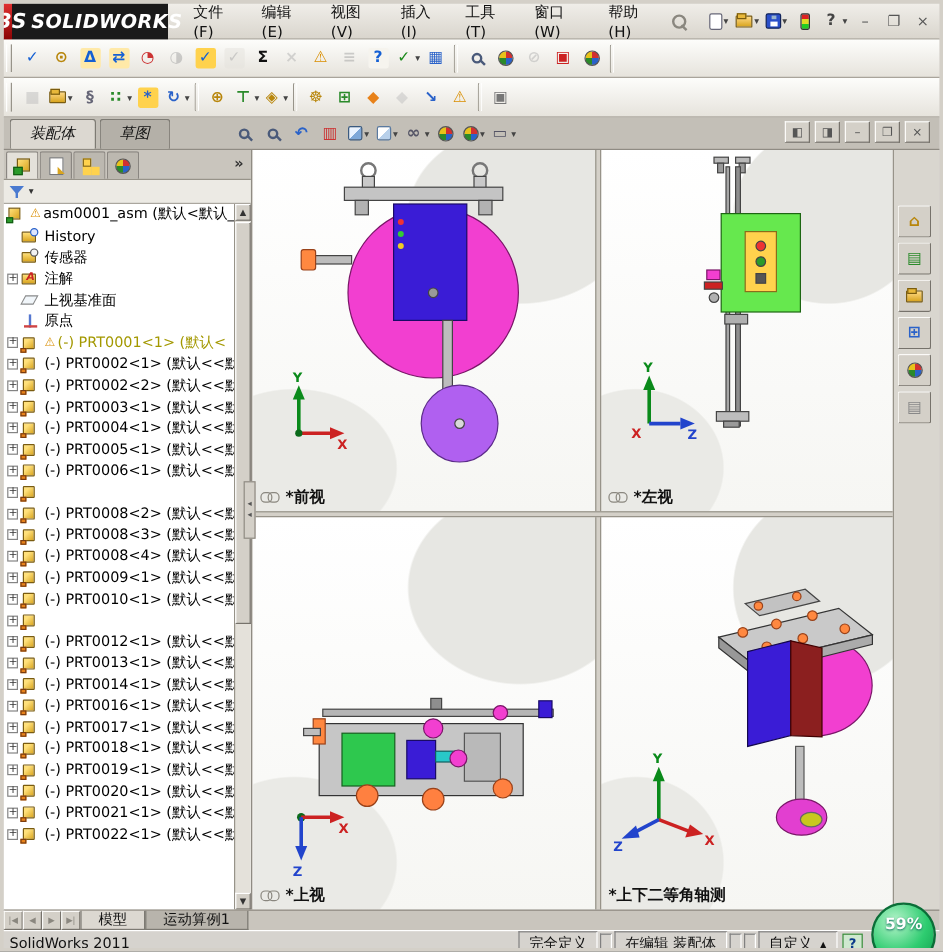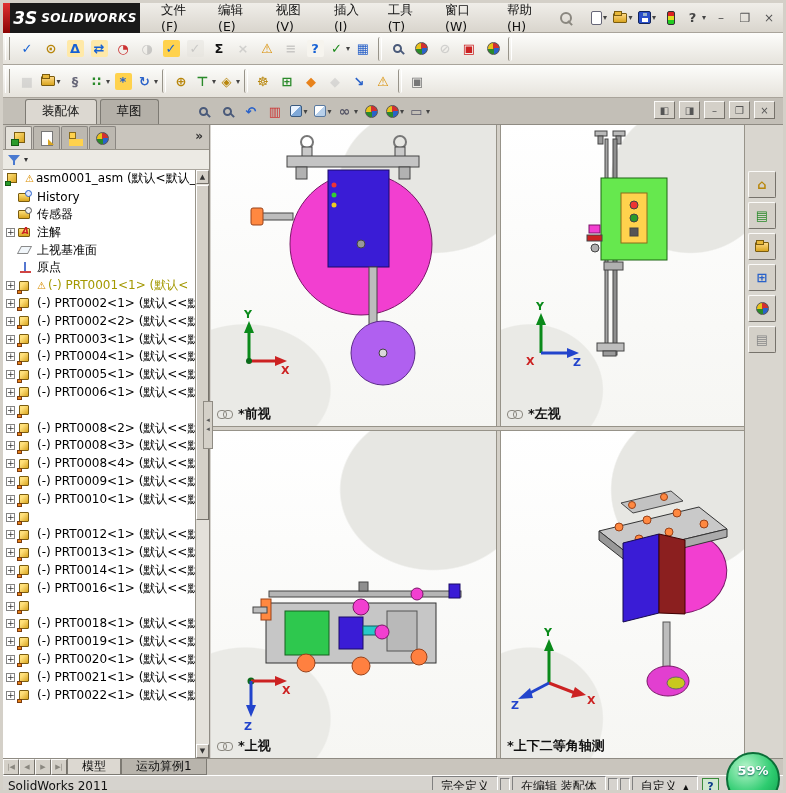--- a/index.html
+++ b/index.html
@@ -4,21 +4,21 @@
 <style>
   html,body{margin:0;padding:0;background:#9a9a9a;}
   *{box-sizing:border-box;font-family:"DejaVu Sans","Liberation Sans",sans-serif;}
   #win{position:relative;width:786px;height:793px;background:#d6d3ce;border:3px solid #d4d0c8;outline:1px solid #6e6a63;overflow:hidden;}
 
   
   #titlebar{position:absolute;left:0;top:0;width:780px;height:30px;display:flex;align-items:center;background:linear-gradient(#f0eee9,#d9d5cd);border-bottom:1px solid #a9a49b;}
   .redstripe{width:7px;height:30px;background:linear-gradient(#e03030,#8a0404);flex:none;}
   .logo{width:130px;height:30px;background:#1a1a1a;color:#fff;display:flex;align-items:center;justify-content:center;flex:none;}
   .l3s{font-size:17px;font-weight:bold;font-style:italic;margin-right:4px;}
-  .lsw{font-size:12px;font-weight:bold;font-style:italic;letter-spacing:.4px;}
+  .lsw{font-size:16px;font-weight:bold;font-style:italic;letter-spacing:.4px;}
   .menus{display:flex;margin-left:12px;}
   .menu{padding:4px 9px;font-size:12.5px;color:#111;cursor:default;}
   .searchico{position:relative;width:14px;height:14px;margin-left:2px;flex:none;}
   .searchico::before{content:"";position:absolute;left:1px;top:1px;width:8px;height:8px;border:2px solid #8a877f;border-radius:50%;}
   .searchico::after{content:"";position:absolute;right:0;bottom:1px;width:6px;height:2px;background:#8a877f;transform:rotate(45deg);}
   .quick{display:flex;align-items:center;margin-left:14px;}
   .wctl{display:flex;align-items:center;margin-left:auto;margin-right:4px;}
   .wbtn{width:20px;height:18px;display:inline-flex;align-items:center;justify-content:center;font-size:12px;color:#555;margin-left:4px;}
 
   
@@ -42,21 +42,21 @@
   .ti.traffic .g{width:8px;height:14px;min-width:8px;background:linear-gradient(#d22 0 33%,#dd2 33% 66%,#2c2 66%);border:1px solid #333;border-radius:2px;}
   .ti.glasses .g{font-size:14px;}
 
   .tbar{position:absolute;left:0;display:flex;align-items:center;background:linear-gradient(#fdfdfb,#e6e3dc);border-bottom:1px solid #a9a49b;width:780px;}
   .tbar::before{content:"";width:3px;align-self:stretch;margin:4px 5px 4px 2px;border-left:1px solid #fff;border-right:1px solid #979389;}
   #tb2{top:30px;height:32px;}
   #tb3{top:62px;height:33px;}
 
   
   #row4{position:absolute;left:0;top:95px;width:780px;height:27px;background:#c3bfb7;border-bottom:1px solid #8f8b83;}
-  .ctabs{position:absolute;left:22px;bottom:0;display:flex;}
+  .ctabs{position:absolute;left:5px;bottom:0;display:flex;font-style:italic;}
   .ctab{padding:3px 16px 4px;font-size:12.5px;color:#111;background:#b4b0a8;border:1px solid #7d7a73;border-bottom:none;border-radius:3px 3px 0 0;margin-right:3px;}
   .ctab.act{background:#dcd8d1;}
   .headsup{position:absolute;left:188px;top:1px;display:flex;align-items:center;}
   .headsup .ti{height:24px;}
   .docctl{position:absolute;right:8px;top:3px;display:flex;}
   .dbtn{width:21px;height:18px;display:inline-flex;align-items:center;justify-content:center;font-size:10px;color:#555;background:#d4d0c8;border:1px solid;border-color:#fbfaf8 #76726b #76726b #fbfaf8;margin-left:4px;}
 
   
   #main{position:absolute;left:0;top:122px;width:780px;height:633px;}
   #lpanel{position:absolute;left:0;top:0;width:207px;height:633px;background:#d6d3ce;border-right:1px solid #8f8b83;}
@@ -619,20 +619,21 @@
 
             <span class="tlabel">(-) PRT0016&lt;1&gt; (默认&lt;&lt;默</span>
           </div>
           <div class="trow part expd">
             <span class="exp"></span>
             <span class="ticon">
               <i class="a"></i>
               <i class="b"></i>
             </span>
 
+            <span class="tlabel">(-) PRT0017&lt;1&gt; (默认&lt;&lt;默</span>
           </div>
           <div class="trow part expd">
             <span class="exp"></span>
             <span class="ticon">
               <i class="a"></i>
               <i class="b"></i>
             </span>
 
             <span class="tlabel">(-) PRT0018&lt;1&gt; (默认&lt;&lt;默</span>
           </div>

